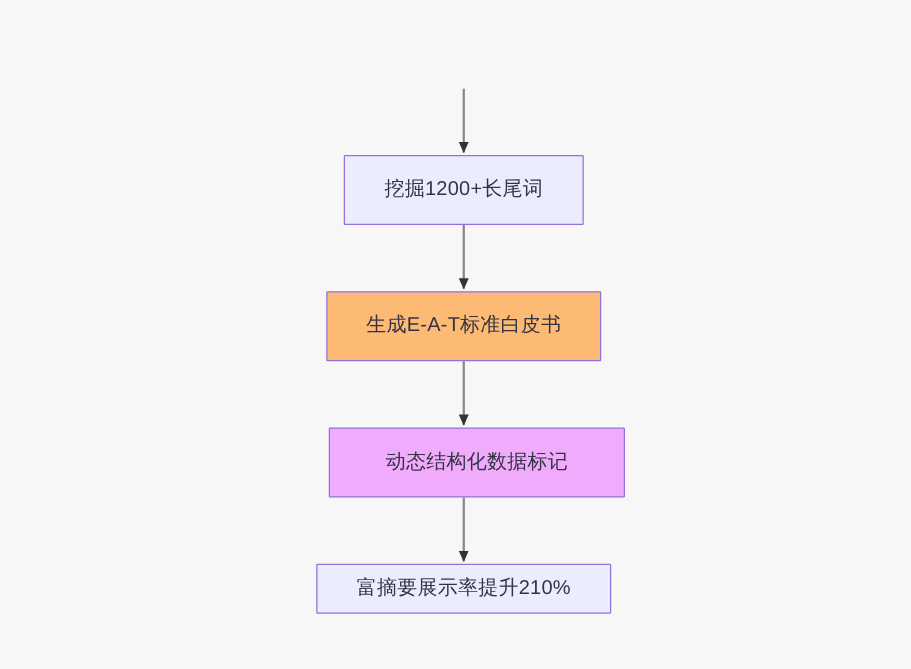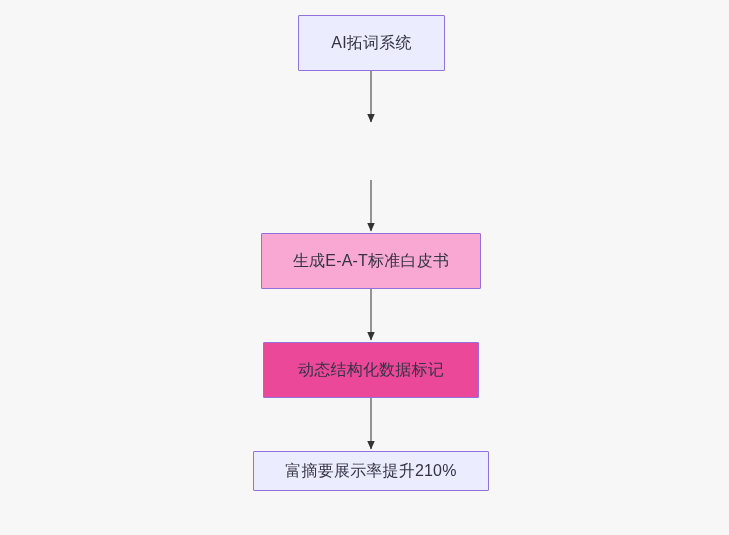--- a/index.html
+++ b/index.html
@@ -56,30 +56,30 @@
         <path d="M0,0 L9,4 L0,8 Z" fill="#333333"></path>
       </marker>
     </defs>
 
     <line x1="371" y1="71" x2="371" y2="122" stroke="#888888" stroke-width="1.8" marker-end="url(#arrowhead)"></line>
     <line x1="371" y1="180" x2="371" y2="231" stroke="#888888" stroke-width="1.8" marker-end="url(#arrowhead)"></line>
     <line x1="371" y1="289" x2="371" y2="340" stroke="#888888" stroke-width="1.8" marker-end="url(#arrowhead)"></line>
     <line x1="371" y1="398" x2="371" y2="449" stroke="#888888" stroke-width="1.8" marker-end="url(#arrowhead)"></line>
   </svg>
 
-  <div class="node" id="node-n1" style="left: 298px; top: 15px; width: 147px; height: 56px; background: rgb(236, 236, 255); border-color: rgb(147, 112, 219);">
-    <span class="node-label" style="color: rgb(51, 51, 68);">AI拓词系统</span>
+
+  <div class="node" id="node-n2" style="left: 275px; top: 124px; width: 192px; height: 56px; background: rgb(236, 236, 255); border-color: rgb(147, 112, 219);">
+    <span class="node-label" style="color: rgb(51, 51, 68);">挖掘1200+长尾词</span>
   </div>
 
-
-  <div class="node" id="node-n3" style="left: 261px; top: 233px; width: 220px; height: 56px; background: #f9a8d4; border-color: rgb(147, 112, 219);">
+  <div class="node" id="node-n3" style="left: 261px; top: 233px; width: 220px; height: 56px; background: #fdba74; border-color: rgb(147, 112, 219);">
     <span class="node-label" style="color: rgb(51, 51, 68);">生成E-A-T标准白皮书</span>
   </div>
 
-  <div class="node" id="node-n4" style="left: 263px; top: 342px; width: 216px; height: 56px; background: #ec4899; border-color: rgb(147, 112, 219); text-align: center;">
+  <div class="node" id="node-n4" style="left: 263px; top: 342px; width: 237px; height: 56px; background: #f0abfc; border-color: rgb(147, 112, 219); text-align: center;">
     <span class="node-label" style="color: rgb(51, 51, 68);">动态结构化数据标记</span>
   </div>
 
   <div class="node" id="node-n5" style="left: 253px; top: 451px; width: 236px; height: 40px; background: rgb(236, 236, 255); border-color: rgb(147, 112, 219);">
     <span class="node-label" style="color: rgb(51, 51, 68);">富摘要展示率提升210%</span>
   </div>
 
 </div>
 
 </body></html>

